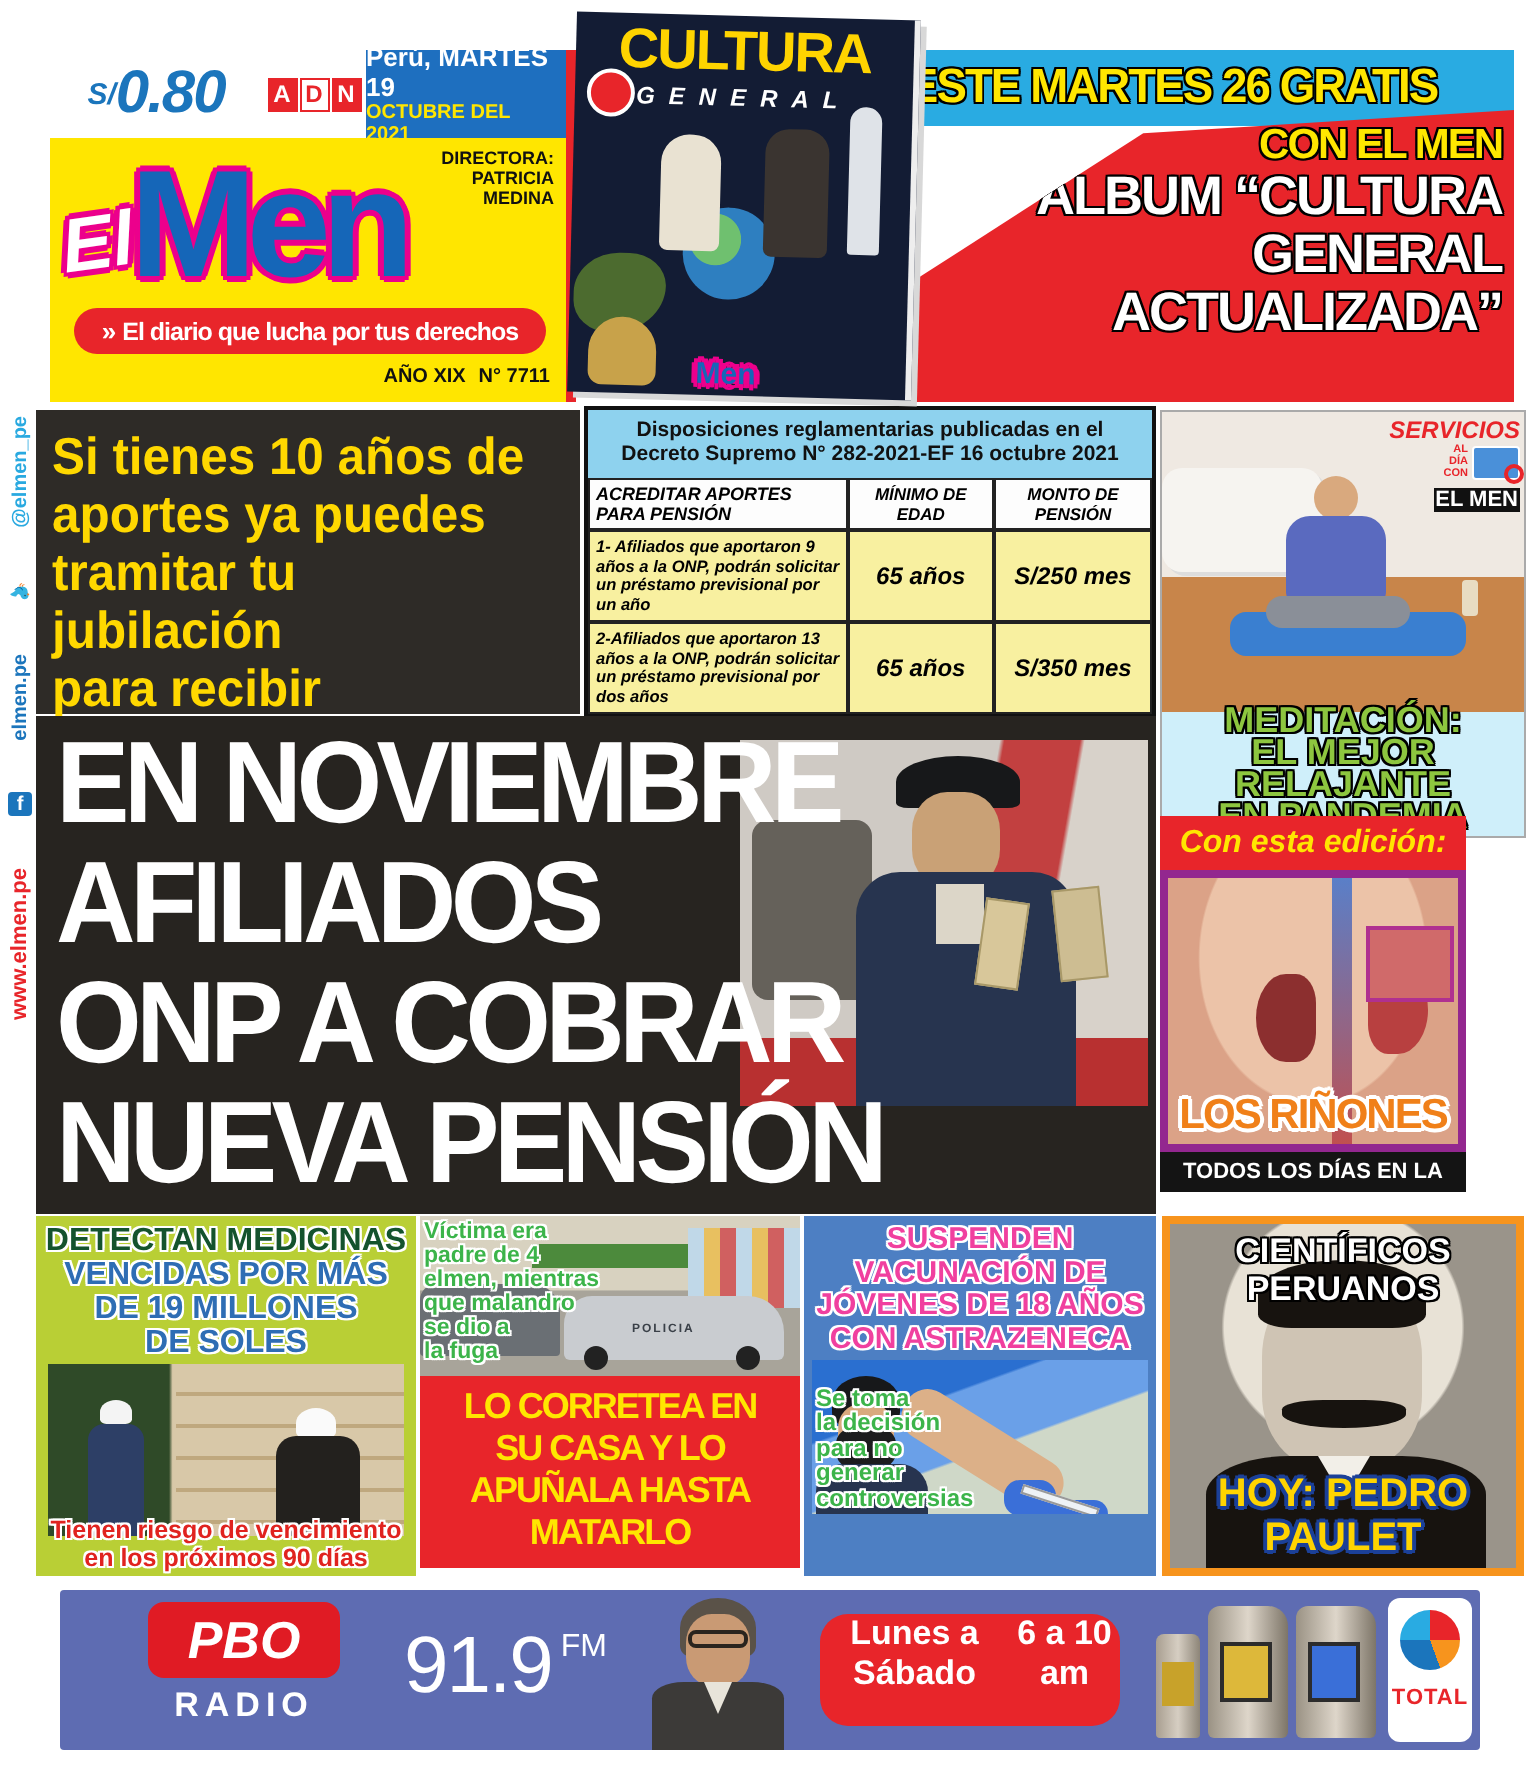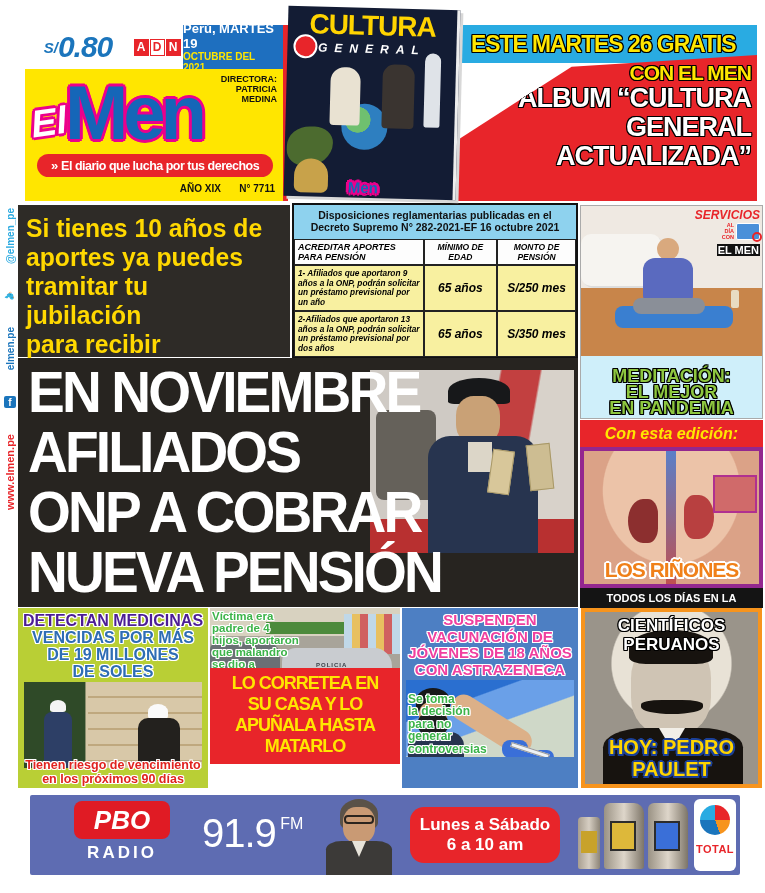--- a/index.html
+++ b/index.html
@@ -59,27 +59,27 @@
     <div class="abs" style="left:6px;top:2px;width:230px;height:92px">
       <span class="abs b i o-pink" style="left:0;top:30px;font-size:38px;color:#fff;transform:rotate(-8deg);z-index:2">El</span>
       <span class="abs b o-pink" style="left:34px;top:-2px;font-size:76px;color:#1566b8;letter-spacing:-5px">Men</span>
     </div>
     <div class="abs" style="left:12px;bottom:24px;width:236px;height:23px;background:#e8252a;border-radius:12px;display:flex;align-items:center;justify-content:center;gap:3px">
       <span class="b" style="color:#fff;font-size:13px">»</span>
       <span class="b" style="color:#fff;font-size:12.5px;letter-spacing:-0.5px">El diario que lucha por tus derechos</span>
     </div>
     <div class="abs rt" style="right:8px;bottom:5px">
       <span class="b" style="font-size:10px;color:#111">AÑO XIX</span>
-      <span class="b" style="font-size:10px;color:#111;margin-left:14px">N° 7711</span>
+      <span class="b" style="font-size:10px;color:#111;margin-left:2px">N° 7711</span>
     </div>
   </div>
 
   <div class="abs" style="left:283px;top:25px;width:5px;height:176px;background:#e8252a;z-index:2"></div>
 
-  <div class="abs" style="left:440px;top:25px;width:317px;height:38px;background:#29abe2;z-index:1;display:flex;align-items:center;justify-content:center;padding-right:4px">
+  <div class="abs" style="left:440px;top:25px;width:317px;height:38px;background:#29abe2;z-index:1;display:flex;align-items:center;justify-content:flex-start;padding-right:4px">
     <span class="promo-line o-b1" style="color:#ffe600;font-size:24px;transform:scaleX(.95);transform-origin:right">ESTE MARTES 26 GRATIS</span>
   </div>
   <div class="abs" style="left:458px;top:55px;width:299px;height:146px;background:#e8252a;z-index:1;clip-path:polygon(0 58%,38% 8%,100% 0,100% 100%,0 100%);display:flex;flex-direction:column;align-items:flex-end;justify-content:flex-start;padding:6px 6px 2px 0">
     <span class="promo-line o-b1" style="color:#ffe600;font-size:21px;line-height:23px">CON EL MEN</span>
     <span class="promo-line o-b1" style="color:#fff;font-size:27px;line-height:29px">ÁLBUM “CULTURA</span>
     <span class="promo-line o-b1" style="color:#fff;font-size:27px;line-height:29px">GENERAL</span>
     <span class="promo-line o-b1" style="color:#fff;font-size:27px;line-height:29px">ACTUALIZADA”</span>
   </div>
 
   <div class="abs" style="left:286px;top:8px;width:172px;height:190px;background:#131c34;transform:rotate(1.5deg);z-index:3;box-shadow:3px 3px 0 #d8d8d8;overflow:hidden;border-right:3px solid #eee">
@@ -137,20 +137,21 @@
         </div>
         <div style="width:24px;height:17px;background:#4a90d9;border:1px solid #fff;border-radius:2px;position:relative">
           <div class="abs" style="right:-3px;bottom:-3px;width:10px;height:10px;border:2px solid #e8252a;border-radius:50%"></div>
         </div>
       </div>
       <div class="b" style="display:inline-block;background:#111;color:#fff;font-size:11px;padding:0 1px;margin-top:1px">EL MEN</div>
     </div>
     <div class="ctr" style="position:absolute;left:0;bottom:2px;width:100%">
       <div class="b o-b1" style="color:#8dc63f;font-size:18px;line-height:16px">MEDITACIÓN:</div>
       <div class="b o-b1" style="color:#8dc63f;font-size:18px;line-height:16px">EL MEJOR</div>
+      <div class="b o-b1" style="color:#8dc63f;font-size:18px;line-height:16px">RELAJANTE</div>
       <div class="b o-b1" style="color:#8dc63f;font-size:18px;line-height:16px">EN PANDEMIA</div>
     </div>
   </div>
 
   <div class="abs" style="left:18px;top:358px;width:560px;height:249px;background:#272420;padding:4px 0 0 10px;overflow:hidden">
     <div class="hl-line cond">EN NOVIEMBRE</div>
     <div class="hl-line cond">AFILIADOS</div>
     <div class="hl-line cond">ONP A COBRAR</div>
     <div class="hl-line cond">NUEVA PENSIÓN</div>
     <div class="abs" style="right:4px;top:12px;width:204px;height:183px;background:linear-gradient(100deg,#cfcac4 0 55%,#c24040 56% 72%,#d8d2ca 73% 100%);z-index:2;overflow:hidden">
@@ -158,66 +159,66 @@
       <div class="abs" style="left:0;bottom:0;width:100%;height:34px;background:#b83030"></div>
       <div class="abs" style="left:78px;top:8px;width:62px;height:26px;background:#17181a;border-radius:50% 50% 10% 10%"></div>
       <div class="abs" style="left:86px;top:26px;width:44px;height:48px;background:#c9a176;border-radius:40%"></div>
       <div class="abs" style="left:58px;top:66px;width:110px;height:118px;background:#27344f;border-radius:22px 22px 0 0"></div>
       <div class="abs" style="left:98px;top:72px;width:24px;height:30px;background:#dcd6c8"></div>
       <div class="abs" style="left:120px;top:80px;width:22px;height:44px;background:#d8c79a;border:1px solid #a89868;transform:rotate(8deg)"></div>
       <div class="abs" style="left:158px;top:74px;width:24px;height:46px;background:#cdbd92;border:1px solid #a89868;transform:rotate(-6deg)"></div>
     </div>
   </div>
 
-  <div class="abs" style="left:580px;top:420px;width:183px;height:188px">
+  <div class="abs" style="left:580px;top:408px;width:153px;height:188px">
     <div class="b i ctr" style="background:#e8252a;color:#ffe600;font-size:16px;height:27px;line-height:27px">Con esta edición:</div>
     <div style="position:relative;height:141px;border:4px solid #93278f;background:radial-gradient(ellipse at 50% 30%,#ecc3a8 0 55%,#dba287 56% 100%);overflow:hidden">
       <div class="abs" style="left:82px;top:0;width:10px;height:100%;background:linear-gradient(#5a7fc8,#c05050)"></div>
       <div class="abs" style="left:44px;top:48px;width:30px;height:44px;background:#8c2f2f;border-radius:60% 40% 40% 60%"></div>
       <div class="abs" style="left:100px;top:44px;width:30px;height:44px;background:#b84040;border-radius:40% 60% 60% 40%"></div>
       <div class="abs" style="right:2px;top:24px;width:44px;height:38px;background:#d06a6a;border:2px solid #b03090"></div>
       <div class="abs ctr b o-w2" style="left:0;bottom:2px;width:100%;color:#f08019;font-size:21px;letter-spacing:-1px">LOS RIÑONES</div>
     </div>
     <div class="b ctr" style="background:#141414;color:#fff;font-size:11px;height:20px;line-height:20px">TODOS LOS DÍAS EN LA CENTRAL</div>
   </div>
 
   <div class="abs" style="left:18px;top:608px;width:190px;height:180px;background:#b9cf35;padding:4px 2px;overflow:hidden">
     <div class="ctr">
-      <div class="b o-w1" style="color:#4c1d95;font-size:16px;line-height:17px">DETECTAN MEDICINAS</div>
+      <div class="b o-w1" style="color:#14532d;font-size:16px;line-height:17px">DETECTAN MEDICINAS</div>
       <div class="b o-w1" style="color:#2e6db4;font-size:16px;line-height:17px">VENCIDAS POR MÁS</div>
       <div class="b o-w1" style="color:#2e6db4;font-size:16px;line-height:17px">DE 19 MILLONES</div>
       <div class="b o-w1" style="color:#2e6db4;font-size:16px;line-height:17px">DE SOLES</div>
     </div>
     <div style="position:relative;margin:2px 4px 0;height:86px;background:linear-gradient(90deg,#2f4a28 0 34%,#d8c8a8 35% 100%);overflow:hidden">
       <div class="abs" style="left:36%;top:0;width:64%;height:100%;background:repeating-linear-gradient(#d8c8a8 0 14px,#bfa87e 14px 16px),repeating-linear-gradient(90deg,transparent 0 22px,#bfa87e 22px 24px)"></div>
       <div class="abs" style="left:26px;top:18px;width:16px;height:12px;border-radius:50% 50% 20% 20%;background:#f4f4f4"></div>
       <div class="abs" style="left:20px;top:30px;width:28px;height:56px;background:#2d3f66;border-radius:8px 8px 0 0"></div>
       <div class="abs" style="right:34px;top:22px;width:20px;height:15px;border-radius:50% 50% 20% 20%;background:#fafafa"></div>
       <div class="abs" style="right:22px;top:36px;width:42px;height:50px;background:#23211e;border-radius:10px 10px 0 0"></div>
     </div>
     <div class="ctr" style="margin-top:-10px;position:relative">
       <div class="b o-w1" style="color:#e0231f;font-size:12.5px;line-height:14px">Tienen riesgo de vencimiento</div>
       <div class="b o-w1" style="color:#e0231f;font-size:12.5px;line-height:14px">en los próximos 90 días</div>
     </div>
   </div>
 
   <div class="abs" style="left:210px;top:608px;width:190px;height:180px;overflow:hidden">
-    <div style="position:relative;height:60px;background:linear-gradient(#d8d2c0 0 46%,#a8a49a 47% 100%);overflow:hidden">
+    <div style="position:relative;height:80px;background:linear-gradient(#d8d2c0 0 46%,#a8a49a 47% 100%);overflow:hidden">
       <div class="abs" style="left:56px;top:14px;width:80px;height:12px;background:#4c8a3c"></div>
       <div class="abs" style="right:0;top:6px;width:56px;height:40px;background:repeating-linear-gradient(90deg,#c0d8e8 0 8px,#e8c060 8px 16px,#d06060 16px 24px)"></div>
       <div class="abs" style="left:0;top:34px;width:70px;height:36px;background:#6a6f74;border-radius:8px 14px 2px 2px"></div>
       <div class="abs" style="left:72px;top:40px;width:110px;height:32px;background:#c9ccd0;border-radius:14px 18px 3px 3px">
         <span class="b" style="position:absolute;left:34px;top:14px;font-size:6px;color:#3a4048;letter-spacing:1px">POLICIA</span>
         <div class="abs" style="left:10px;bottom:-5px;width:12px;height:12px;border-radius:50%;background:#222"></div>
         <div class="abs" style="right:12px;bottom:-5px;width:12px;height:12px;border-radius:50%;background:#222"></div>
       </div>
       <div class="abs" style="left:2px;top:2px;line-height:12px">
         <div class="b o-w1" style="color:#3cb44a;font-size:11.5px">Víctima era</div>
         <div class="b o-w1" style="color:#3cb44a;font-size:11.5px">padre de 4</div>
-        <div class="b o-w1" style="color:#3cb44a;font-size:11.5px">hijos, aportaron</div>
+        <div class="b o-w1" style="color:#3cb44a;font-size:11.5px">elmen, mientras</div>
         <div class="b o-w1" style="color:#3cb44a;font-size:11.5px">que malandro</div>
         <div class="b o-w1" style="color:#3cb44a;font-size:11.5px">se dio a</div>
         <div class="b o-w1" style="color:#3cb44a;font-size:11.5px">la fuga</div>
       </div>
     </div>
     <div class="ctr" style="background:#e8252a;height:96px;padding-top:5px">
       <div class="b" style="color:#ffe600;font-size:18px;line-height:21px;letter-spacing:-1px">LO CORRETEA EN</div>
       <div class="b" style="color:#ffe600;font-size:18px;line-height:21px;letter-spacing:-1px">SU CASA Y LO</div>
       <div class="b" style="color:#ffe600;font-size:18px;line-height:21px;letter-spacing:-1px">APUÑALA HASTA</div>
       <div class="b" style="color:#ffe600;font-size:18px;line-height:21px;letter-spacing:-1px">MATARLO</div>
@@ -277,21 +278,21 @@
       <span style="color:#fff;font-size:40px;letter-spacing:-1px">91.9</span>
       <span style="color:#fff;font-size:16px;vertical-align:18px">FM</span>
     </div>
     <div class="abs" style="left:292px;top:2px;width:74px;height:78px">
       <div class="abs" style="left:18px;top:2px;width:38px;height:30px;background:#5a5248;border-radius:50% 50% 20% 20%"></div>
       <div class="abs" style="left:21px;top:10px;width:32px;height:36px;background:#c99a74;border-radius:40%"></div>
       <div class="abs" style="left:22px;top:18px;width:30px;height:9px;border:2px solid #2a241e;border-radius:4px;background:transparent"></div>
       <div class="abs" style="left:4px;top:44px;width:66px;height:34px;background:#3c3a38;border-radius:24% 24% 0 0"></div>
       <div class="abs" style="left:30px;top:44px;width:14px;height:16px;background:#e8e4da;clip-path:polygon(0 0,100% 0,50% 100%)"></div>
     </div>
-    <div class="abs ctr" style="left:380px;top:12px;width:150px;height:56px;background:#e8252a;border-radius:14px;display:flex;flex-direction:column;justify-content:center">
+    <div class="abs ctr" style="left:380px;top:12px;width:150px;height:56px;background:#e8252a;border-radius:14px;display:flex;flex-direction:row;justify-content:center">
       <div class="b" style="color:#fff;font-size:17px">Lunes a Sábado</div>
       <div class="b" style="color:#fff;font-size:17px">6 a 10 am</div>
     </div>
     <div class="abs" style="left:548px;top:6px;width:110px;height:70px">
       <div class="abs" style="left:0;top:16px;width:22px;height:52px;background:linear-gradient(90deg,#a89e90,#d6cec2,#8d8578);border-radius:4px 4px 2px 2px">
         <div class="abs" style="left:3px;top:14px;width:16px;height:22px;background:#c8a22a"></div>
       </div>
       <div class="abs" style="left:26px;top:2px;width:40px;height:66px;background:linear-gradient(90deg,#9a9284,#ded6ca,#7d7568);border-radius:6px 10px 3px 3px">
         <div class="abs" style="left:6px;top:18px;width:26px;height:30px;background:#ddb83a;border:2px solid #2c2c2c"></div>
       </div>

